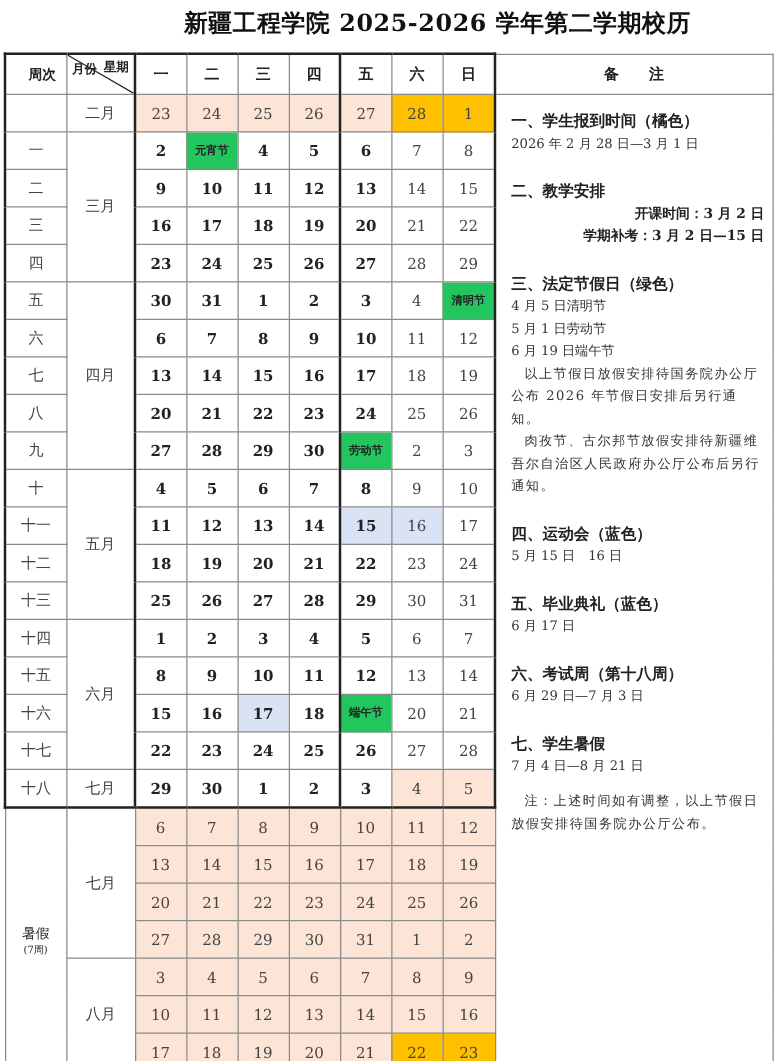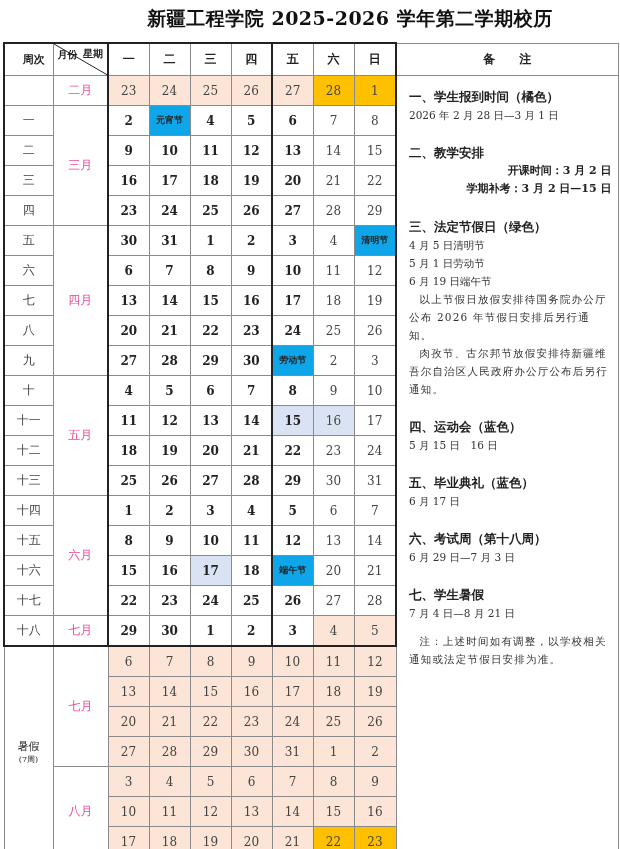--- a/index.html
+++ b/index.html
@@ -10,26 +10,26 @@
   .cal { position:absolute; left:3px; top:42px; border-collapse:collapse; table-layout:fixed; }
   .cal td, .cal th { border:1px solid #8a8a8a; padding:0; text-align:center; vertical-align:middle;
            font-size:12px; height:29px; }
   .cal th { height:31px; font-size:12px; font-weight:bold; }
   .cal .hd-week { font-family:"DejaVu Sans", sans-serif; font-size:11px;padding-left:10px; }
   .cal .diag { position:relative; }
   .cal .diag svg { position:absolute; left:0; top:0; width:100%; height:100%; }
   .cal .diag .r { position:absolute; right:4px; top:3px; font-size:10px; font-weight:bold;text-align:center; }
   .cal .diag .l { position:absolute; left:4px; bottom:13px; font-size:10px; font-weight:bold; }
   .wk { font-size:10px; color:#444; }
-  .mo { font-size:12px; color:#ec4899;margin-left:16px; }
+  .mo { font-size:12px; color:#404040;margin-left:16px; }
   .wd { font-weight:bold; color:#222; }
   .we { color:#444; }
   .orange { background:#fce4d6; }
   .gold { background:#ffc000; }
-  .green { background:#0ea5e9; font-size:9px !important; }
+  .green { background:#22c55e; font-size:9px !important; }
   .blue { background:#dae3f3; }
   .thick-l { border-left:2px solid #222 !important; }
   .thick-r { border-right:2px solid #222 !important; }
   .thick-t { border-top:2px solid #222 !important; }
   .thick-b { border-bottom:2px solid #222 !important; }
   .notes { vertical-align:top !important; text-align:left !important; padding:10px 6px 0 12px !important;
            font-size:11px; line-height:18px; }
   .notes .h { font-size:12.5px; font-weight:bold; margin-top:20px; }
   .notes .h:first-child { margin-top:2px; }
   .notes .line { font-size:10.5px; color:#333; }
@@ -101,21 +101,21 @@
       <div class="p">肉孜节、古尔邦节放假安排待新疆维吾尔自治区人民政府办公厅公布后另行通知。</div>
       <div class="h">四、运动会（蓝色）</div>
       <div class="line">5 月 15 日　16 日</div>
       <div class="h">五、毕业典礼（蓝色）</div>
       <div class="line">6 月 17 日</div>
       <div class="h">六、考试周（第十八周）</div>
       <div class="line">6 月 29 日—7 月 3 日</div>
       <div class="h">七、学生暑假</div>
       <div class="line">7 月 4 日—8 月 21 日</div>
       <div class="gap"></div>
-      <div class="p">注：上述时间如有调整，以学校相关通知或法定节假日安排为准。</div>
+      <div class="p">注：上述时间如有调整，以上节假日放假安排待国务院办公厅公布。</div>
     </td>
   </tr>
 
   <tr>
     <td class="wk thick-l">一</td>
     <td class="mo" rowspan="4">三月</td>
     <td class="wd thick-l">2</td>
     <td class="wd green">元宵节</td>
     <td class="wd">4</td>
     <td class="wd">5</td>

